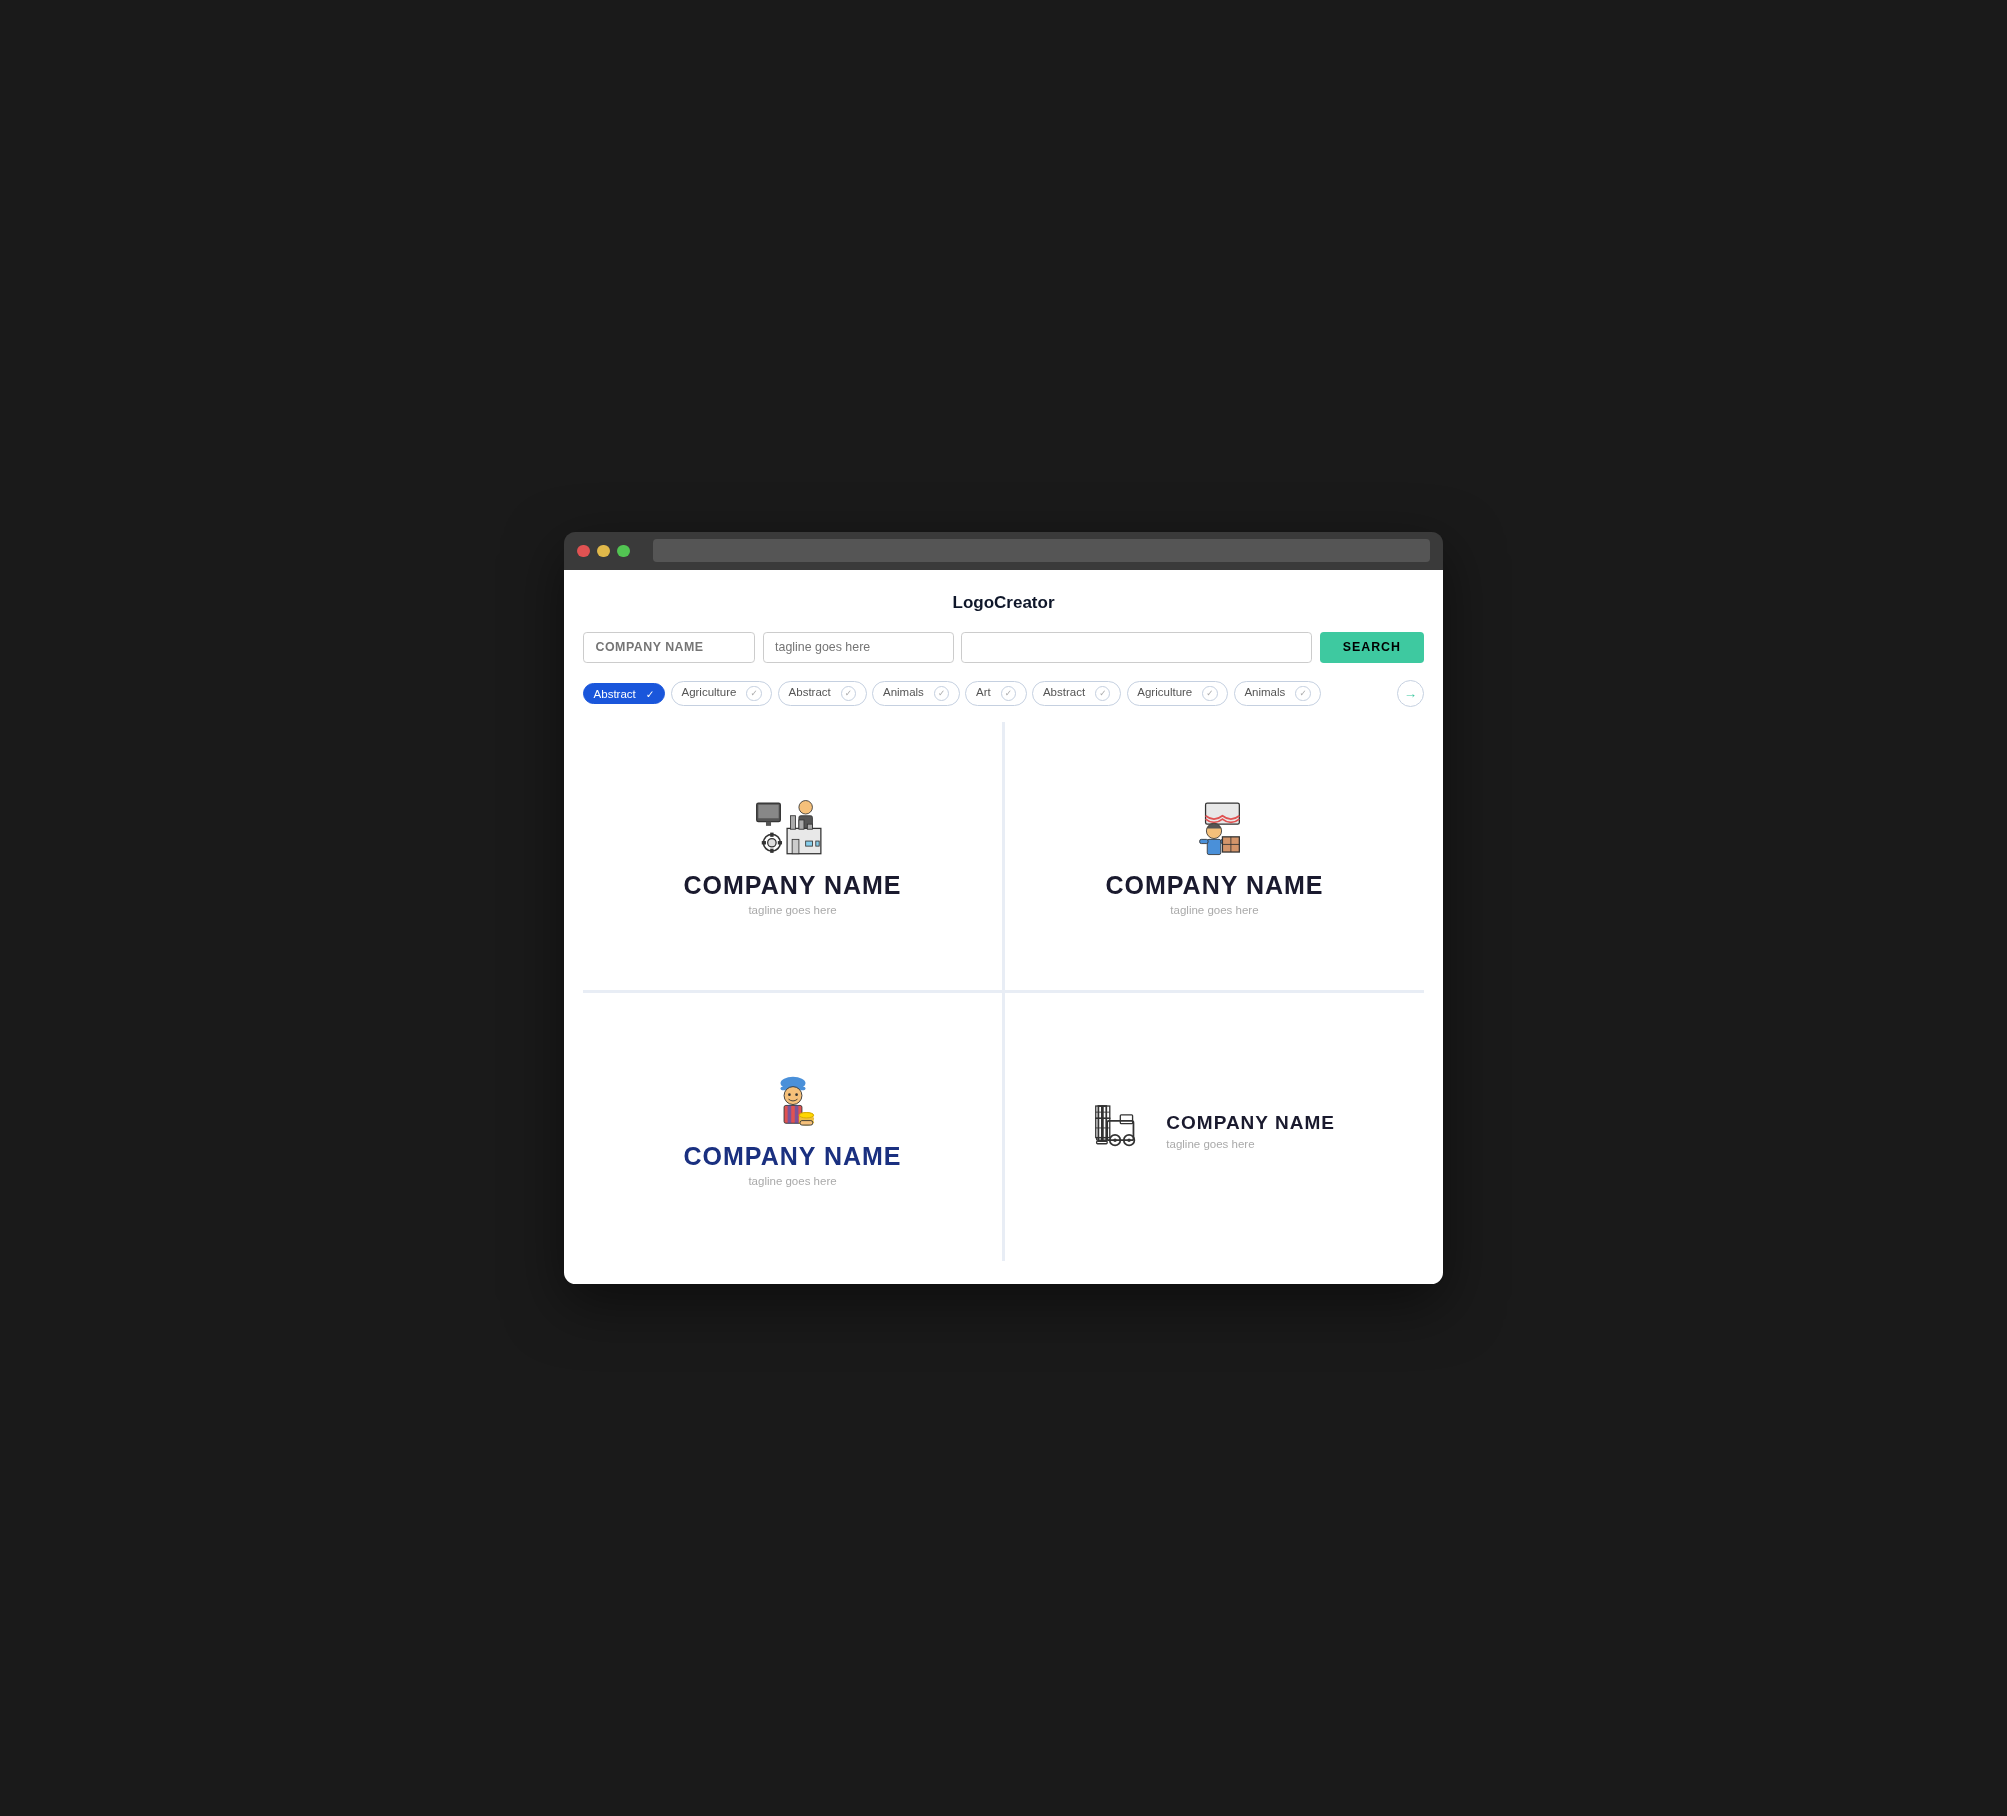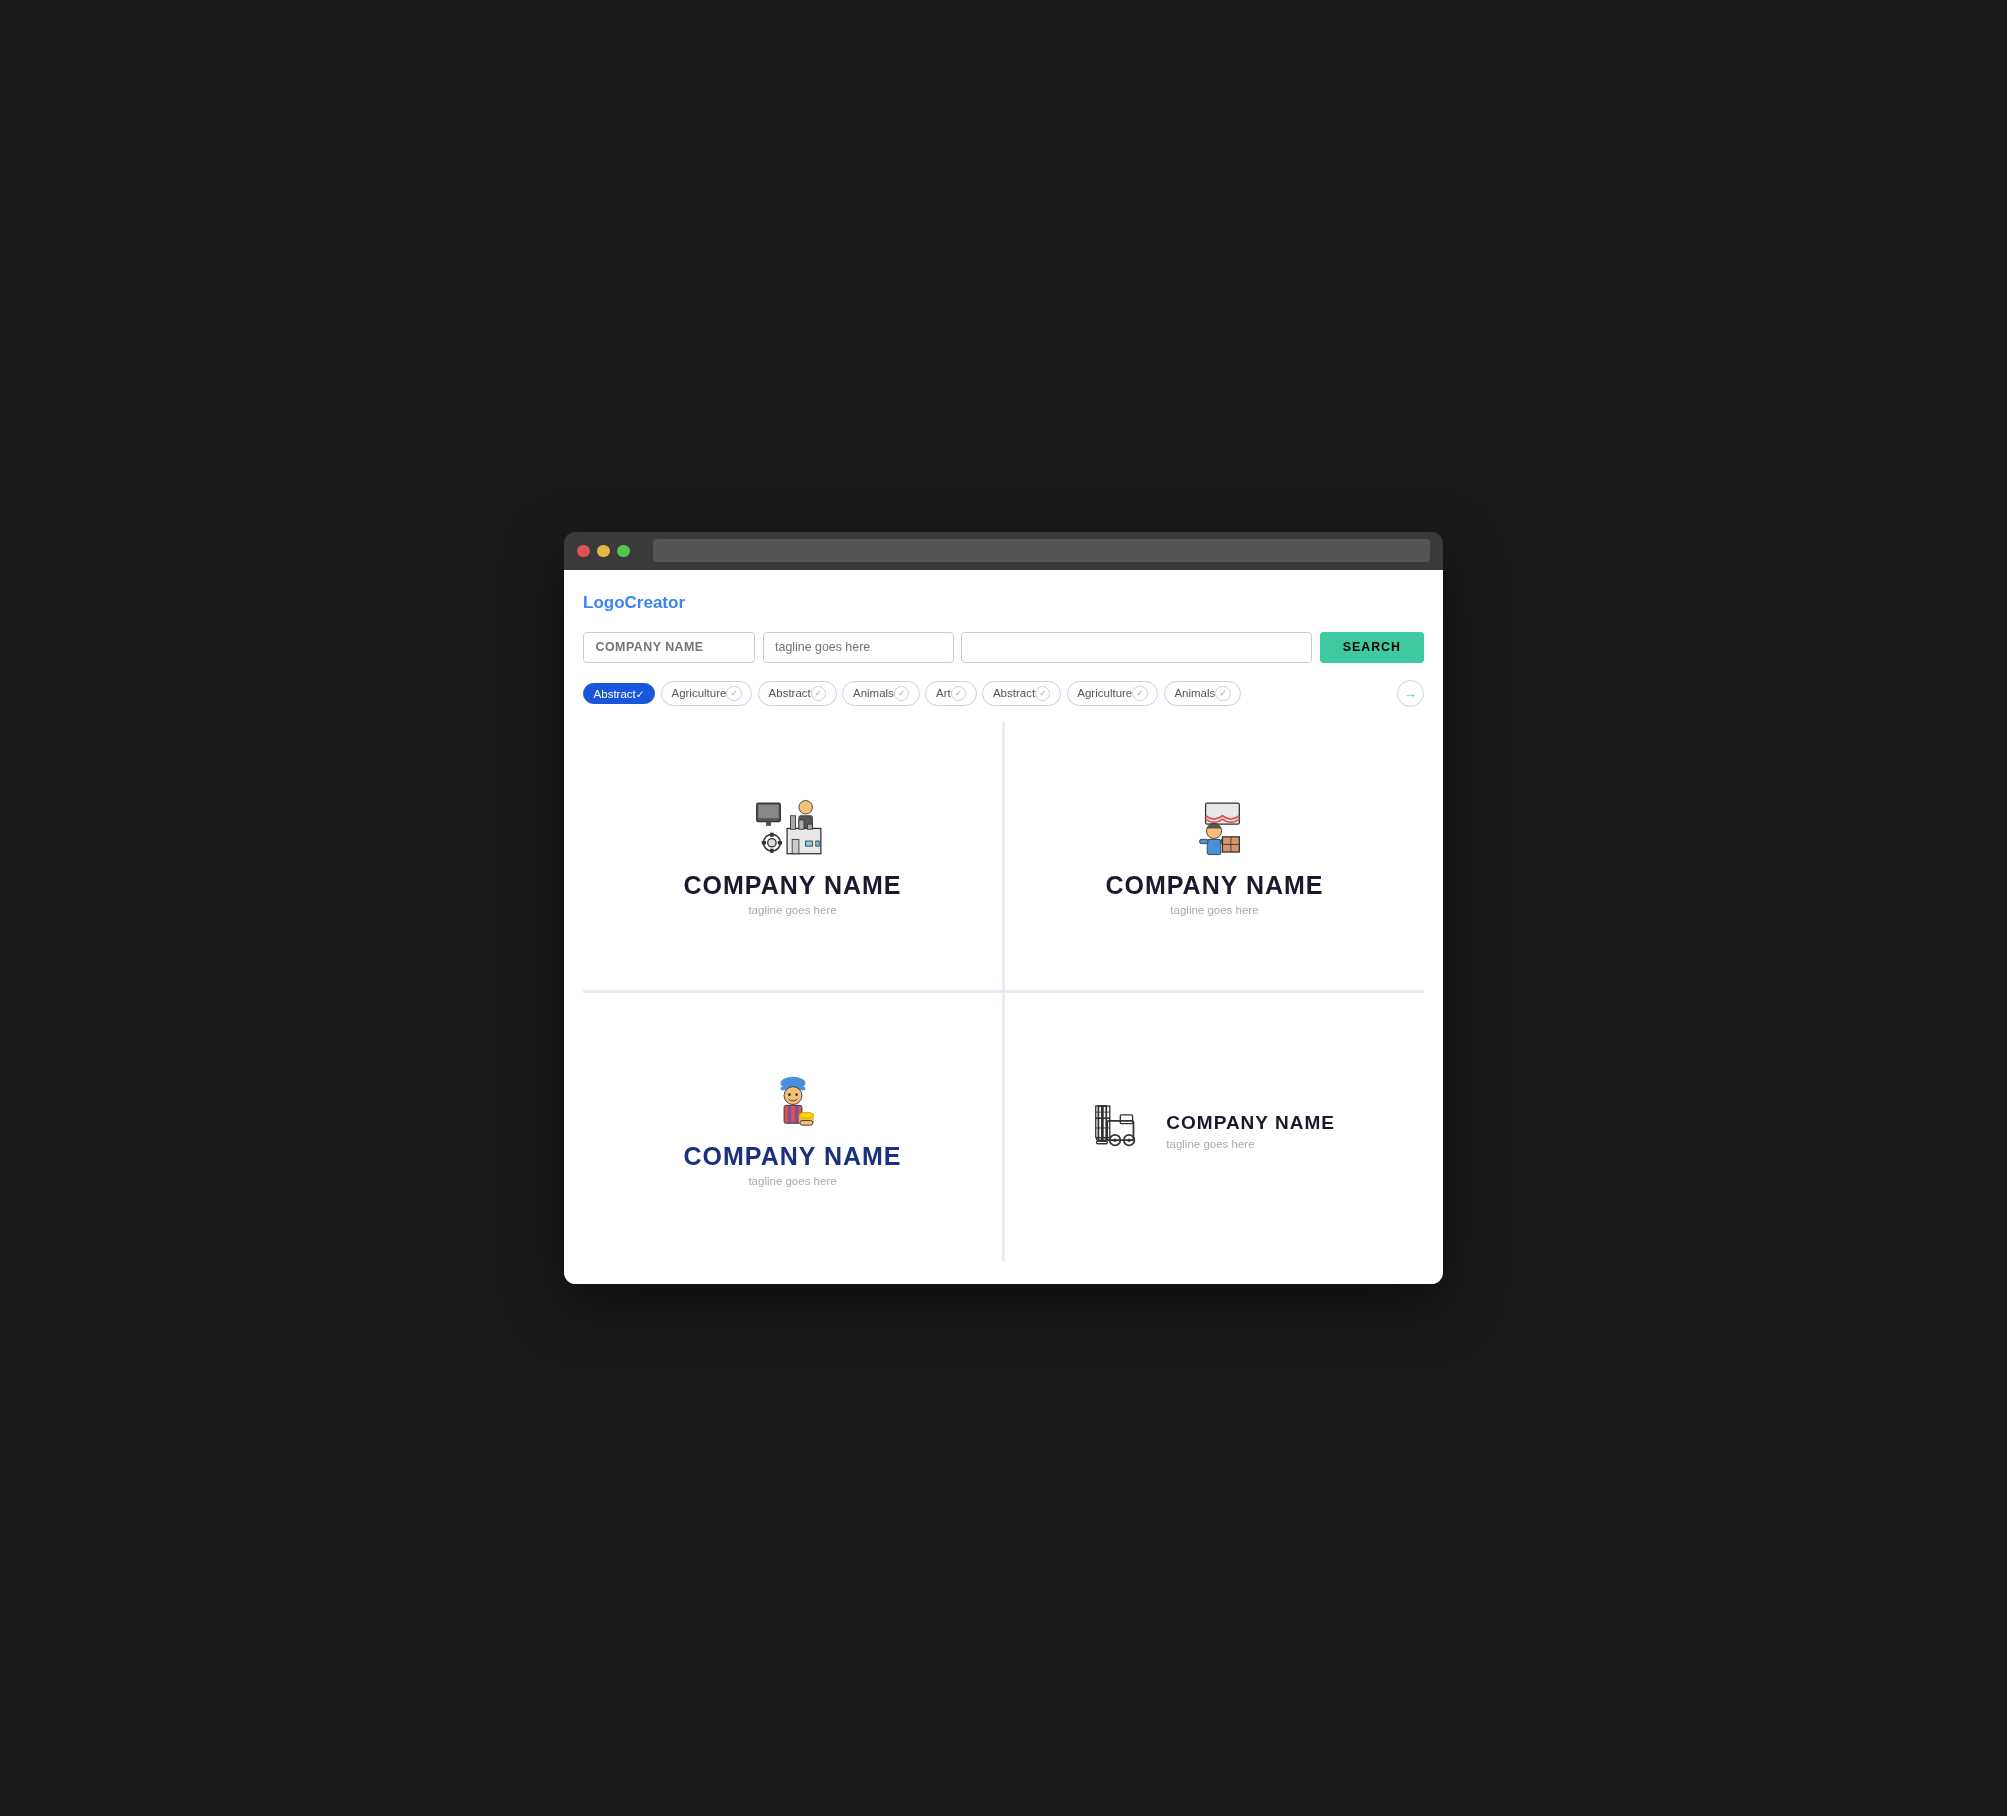--- a/index.html
+++ b/index.html
@@ -44,23 +44,24 @@
       border-radius: 3.8px;
       height: 23px;
     }
 
     .browser-content {
       background: #fff;
       padding: 23px 19px 23px;
     }
 
     .app-title {
+      text-align: center;
       font-size: 17px;
       font-weight: 600;
-      color: #3b82f6;
+      color: #0f172a;
       margin-bottom: 19px;
     }
 
     .search-bar {
       display: flex;
       gap: 7.6px;
       margin-bottom: 17px;
     }
 
     .search-input {
@@ -104,22 +105,21 @@
       display: flex;
       align-items: center;
       gap: 5.7px;
       margin-bottom: 15.3px;
       flex-wrap: nowrap;
       overflow: hidden;
     }
 
     .filter-chip {
       display: flex;
-      align-items: center;
-      gap: 0;
+      gap: 10px;
       border: 1.4px solid #c5d0e0;
       border-radius: 19px;
       padding: 3.8px 9.6px;
       font-size: 11.5px;
       color: #555;
       background: #fff;
       cursor: pointer;
       white-space: nowrap;
     }
 

